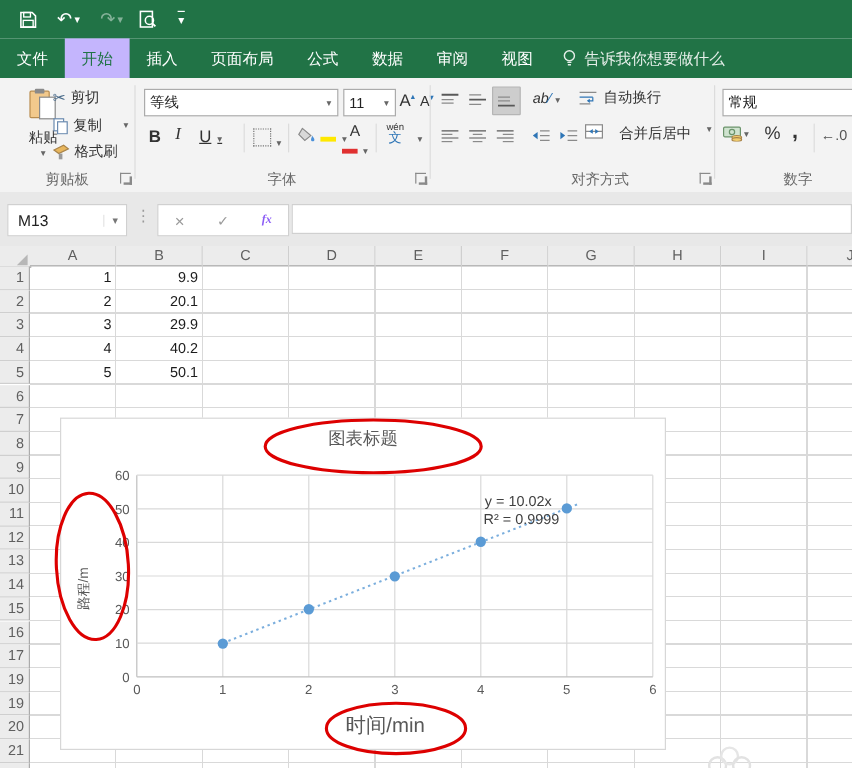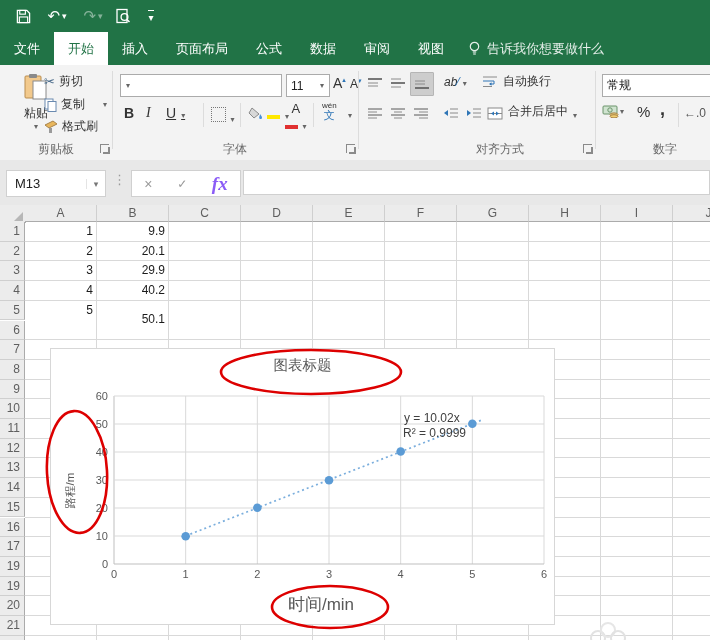--- a/index.html
+++ b/index.html
@@ -10,21 +10,21 @@
   
   #titlebar{left:0;top:0;width:710px;height:32px;background:#217346;}
   .qbtn{position:absolute;top:5px;height:22px;display:flex;align-items:center;justify-content:center;color:#fff;}
   .qbtn svg{display:block;}
   .qcaret{color:#fff;font-size:9px;margin-left:2px;}
   .dim{opacity:.45;}
 
   
   #tabrow{left:0;top:32px;width:710px;height:33px;background:#217346;display:flex;align-items:stretch;}
   .tab{display:flex;align-items:center;padding:0 14px;color:#fff;font-size:13px;cursor:default;white-space:nowrap;}
-  .tab.sel{background:#ffffff;color:#217346;}
+  .tab.sel{background:#c4b5fd;color:#217346;}
   #tellme{display:flex;align-items:center;gap:6px;color:rgba(255,255,255,.88);font-size:13px;padding:0 10px;}
 
   
   #ribbon{left:0;top:65px;width:710px;height:95px;background:#f3f3f3;border-bottom:1px solid #d2d2d2;overflow:hidden;}
   .vsep{position:absolute;top:6px;height:78px;width:1px;background:#dcdcdc;}
   .grplabel{position:absolute;top:76px;font-size:12px;color:#696969;text-align:center;}
   .launcher{position:absolute;top:79px;width:8px;height:8px;border-left:1px solid #8a8a8a;border-top:1px solid #8a8a8a;}
   .launcher::after{content:"";position:absolute;left:2px;top:2px;width:5px;height:5px;border-right:2px solid #8a8a8a;border-bottom:2px solid #8a8a8a;}
   .rtext{font-size:12px;color:#333;white-space:nowrap;}
   .combo{position:absolute;background:#fff;border:1px solid #ababab;display:flex;align-items:center;font-size:12px;color:#222;}
@@ -36,21 +36,21 @@
   .alnbtn.sel{background:#cdcdcd;border:1px solid #b5b5b5;}
   .charbar{display:inline-block;width:13px;height:4px;margin-top:-1px;}
 
   
   #fbar{left:0;top:160px;width:710px;height:45px;background:#e8e8e8;}
   #namebox{position:absolute;left:6px;top:10px;width:98px;height:25px;background:#fff;border:1px solid #d0d0d0;display:flex;align-items:center;}
   #namebox .nv{flex:1;padding-left:8px;font-size:13px;color:#222;}
   #namebox .na{width:18px;text-align:center;color:#777;font-size:9px;border-left:1px solid #e4e4e4;}
   #fdots{position:absolute;left:113px;top:12px;color:#9a9a9a;font-size:13px;}
   #fxbox{position:absolute;left:131px;top:10px;width:108px;height:25px;background:#fff;border:1px solid #d0d0d0;display:flex;align-items:center;justify-content:space-around;color:#9a9a9a;}
-  #fxbox .fxi{font-family:"Liberation Serif",serif;font-style:italic;font-weight:bold;font-size:19px;color:#8b5cf6;}
+  #fxbox .fxi{font-family:"Liberation Serif",serif;font-style:italic;font-weight:bold;font-size:10px;color:#8b5cf6;}
   #fxval{position:absolute;left:243px;top:10px;width:467px;height:25px;background:#fff;border:1px solid #d0d0d0;font-size:12px;color:#222;padding-left:5px;box-sizing:border-box;}
 
   
   #sheet{left:0;top:205px;width:710px;height:435px;background:#fff;overflow:hidden;}
   #corner{position:absolute;left:0;top:0;width:25px;height:17px;background:#ececec;border-right:1px solid #ababab;border-bottom:1px solid #ababab;}
   #corner::after{content:"";position:absolute;right:2px;bottom:1px;width:0;height:0;border-left:9px solid transparent;border-bottom:9px solid #b7b7b7;}
   .col-h{position:absolute;top:0;width:72px;height:17px;box-sizing:border-box;background:#ececec;border-right:1px solid #cfcfcf;border-bottom:1px solid #ababab;font-size:12px;color:#5f5f5f;text-align:center;line-height:16px;}
   .row-h{position:absolute;left:0;width:25px;height:19.7px;box-sizing:border-box;background:#ececec;border-right:1px solid #ababab;border-bottom:1px solid #cfcfcf;font-size:12px;color:#5f5f5f;text-align:right;padding-right:4px;line-height:19px;}
   #grid-body{position:absolute;left:25px;top:17px;width:685px;height:418px;background-color:#fff;background-image:
      repeating-linear-gradient(to right,transparent 0,transparent 71px,#d9d9d9 71px,#d9d9d9 72px),
@@ -153,20 +153,21 @@
           <path d="M1 5l8-4 4 3-8 4z" fill="#e8b65c" stroke="#a8834a"></path>
           <rect x="5" y="8" width="3" height="5" fill="#9a9a9a"></rect>
         </svg>
       <span class="rtext">格式刷</span>
     </div>
     <div class="grplabel" style="left:20px;width:72px;">剪贴板</div>
     <span class="launcher" style="left:100px;"></span>
     <div class="vsep" style="left:112px;"></div>
 
     <div class="combo" style="left:120px;top:9px;width:160px;height:21px;">
+      <span class="cv">等线</span>
       <span class="ca">▾</span>
     </div>
     <div class="combo" style="left:286px;top:9px;width:42px;height:21px;">
       <span class="cv">11</span>
       <span class="ca">▾</span>
     </div>
     <div class="abs" style="left:333px;top:10px;font-size:14px;color:#333;"><span>A</span><sup style="font-size:7px;color:#2e75b6;">▴</sup></div>
     <div class="abs" style="left:350px;top:12px;font-size:12px;color:#333;"><span>A</span><sup style="font-size:7px;color:#2e75b6;">▾</sup></div>
 
     <div class="abs biu" style="left:124px;top:40px;font-weight:bold;"><span>B</span></div>
@@ -270,21 +271,21 @@
         </svg>
     </div>
     <div class="alnbtn" style="left:463px;top:37px;">
       <svg width="16" height="12" viewBox="0 0 16 12">
           <path d="M1 3v6l4-3z" fill="#2e75b6"></path>
           <line x1="7" y1="2" x2="15" y2="2" stroke="#8a8a8a"></line>
           <line x1="7" y1="6" x2="15" y2="6" stroke="#8a8a8a"></line>
           <line x1="7" y1="10" x2="15" y2="10" stroke="#8a8a8a"></line>
         </svg>
     </div>
-    <div class="abs" style="left:487px;top:38px;display:flex;align-items:flex-end;gap:5px;">
+    <div class="abs" style="left:487px;top:38px;display:flex;align-items:flex-start;gap:13px;">
       <svg width="16" height="13" viewBox="0 0 16 13">
           <rect x="1" y="1" width="14" height="11" fill="#fff" stroke="#8a8a8a"></rect>
           <line x1="1" y1="6.5" x2="15" y2="6.5" stroke="#8a8a8a"></line>
           <path d="M4 6.5L7 4.5v4z" fill="#2e75b6"></path>
           <path d="M12 6.5L9 4.5v4z" fill="#2e75b6"></path>
         </svg>
       <span class="rtext">合并后居中</span>
       <span class="caret">▾</span>
     </div>
     <div class="grplabel" style="left:454px;width:92px;">对齐方式</div>
@@ -367,21 +368,21 @@
     <div id="cells">
         <div class="cellv" style="left: 25px; top: 17px;">1</div>
         <div class="cellv" style="left: 97px; top: 17px;">9.9</div>
         <div class="cellv" style="left: 25px; top: 36.7px;">2</div>
         <div class="cellv" style="left: 97px; top: 36.7px;">20.1</div>
         <div class="cellv" style="left: 25px; top: 56.4px;">3</div>
         <div class="cellv" style="left: 97px; top: 56.4px;">29.9</div>
         <div class="cellv" style="left: 25px; top: 76.1px;">4</div>
         <div class="cellv" style="left: 97px; top: 76.1px;">40.2</div>
         <div class="cellv" style="left: 25px; top: 95.8px;">5</div>
-        <div class="cellv" style="left: 97px; top: 95.8px; margin-top: 9px;">50.1</div>
+        <div class="cellv" style="left: 97px; top: 95.8px;">50.1</div>
       </div>
   </div>
 
 
   <div id="chartbox" class="abs">
     <svg id="chart-svg" width="505" height="277">
         <line x1="63" x2="63" y1="47" y2="215" stroke="#bfbfbf" stroke-width="1"></line>
         <text x="63" y="229" text-anchor="middle" class="tick">0</text>
         <line x1="134.66666666666666" x2="134.66666666666666" y1="47" y2="215" stroke="#d9d9d9" stroke-width="1"></line>
         <text x="134.66666666666666" y="229" text-anchor="middle" class="tick">1</text>

